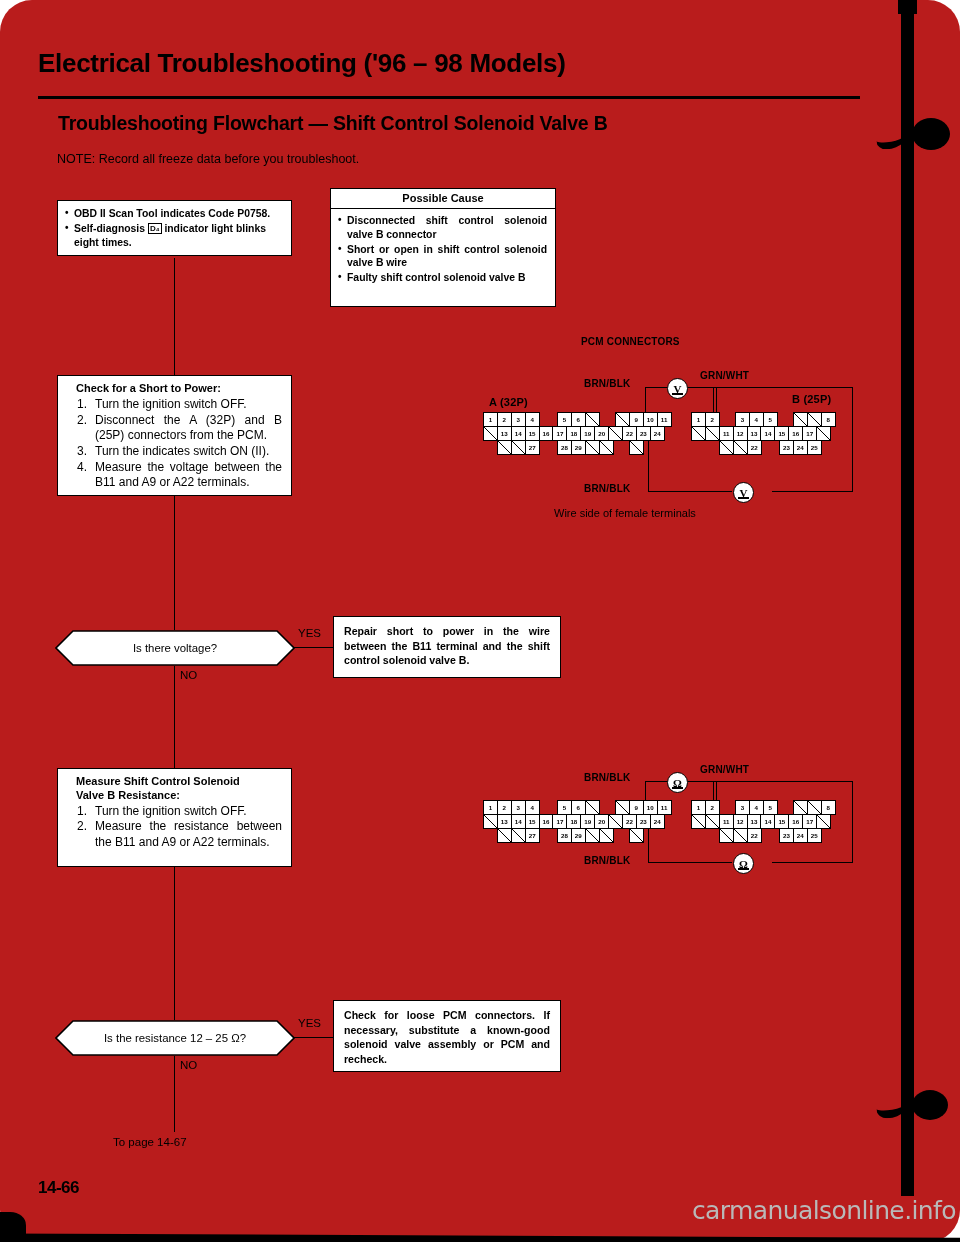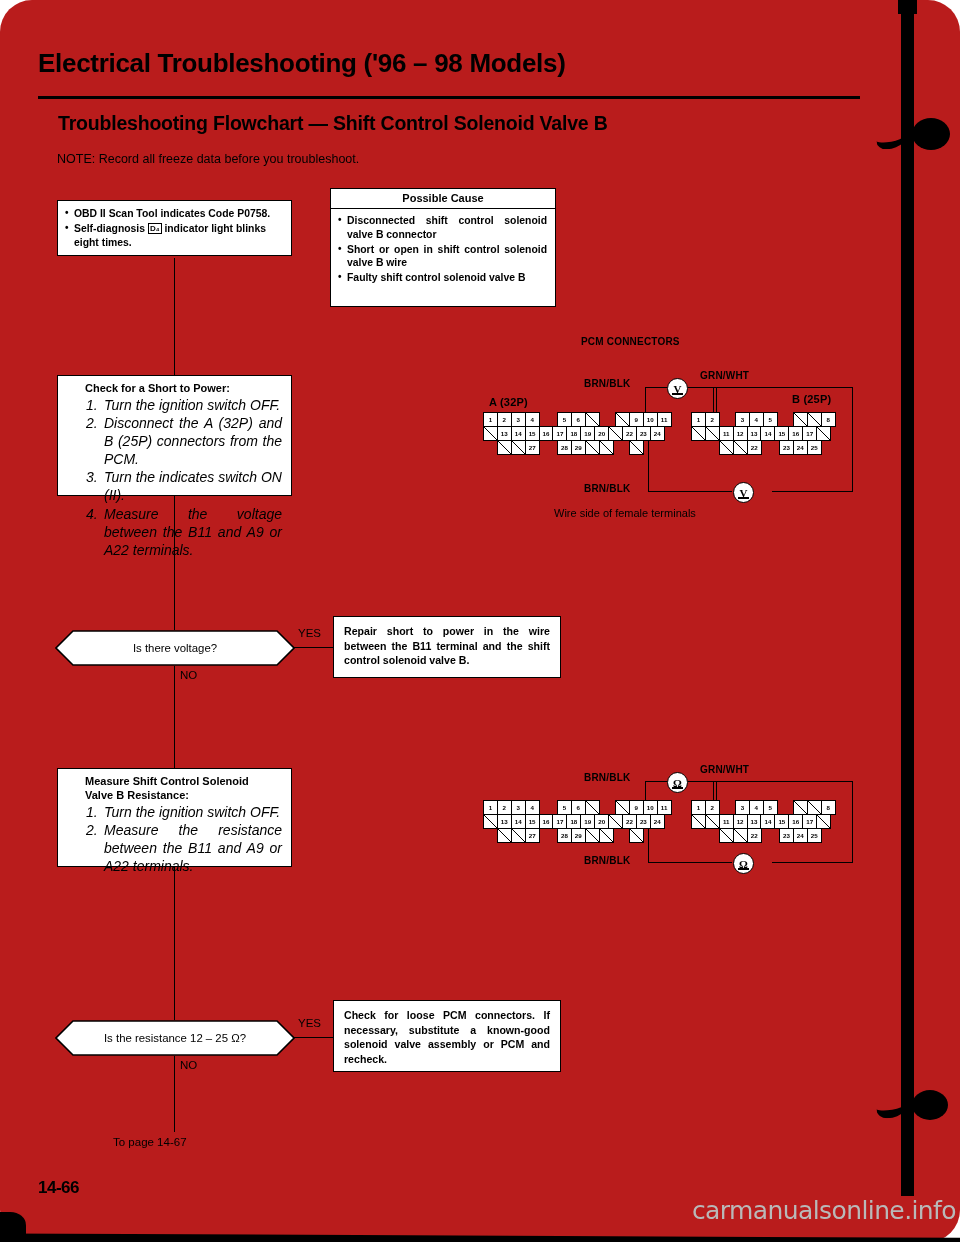--- a/index.html
+++ b/index.html
@@ -27,24 +27,24 @@
 
   
   .box{position:absolute;border:1.4px solid #000;background:#fff;box-sizing:border-box;}
   .hdr{border-bottom:1.4px solid #000;text-align:center;font-weight:bold;font-size:11px;padding:3px 0 4px;}
   ul.bul{margin:0;padding:5px 8px 4px 16px;list-style:none;}
   ul.bul li{position:relative;font-size:10.4px;font-weight:bold;line-height:1.33;margin-bottom:1px;
             text-align:justify;}
   ul.bul li:before{content:"\2022";position:absolute;left:-9px;top:-1px;font-size:10px;}
 
   
-  .proc{padding:6px 9px 6px 27px;}
+  .proc{padding:6px 9px 6px 18px;}
   .proc .ttl{font-size:11px;font-weight:bold;line-height:1.25;margin-bottom:1px;}
   .proc ol{margin:0;padding:0;list-style:none;counter-reset:st;}
-  .proc ol li{position:relative;padding-left:19px;font-size:14px;line-height:1.28;margin-bottom:0.5px;font-style:italic;}
+  .proc ol li{position:relative;padding-left:19px;font-size:12px;line-height:1.28;margin-bottom:0.5px;}
   .proc ol li:before{counter-increment:st;content:counter(st) ".";position:absolute;left:1px;top:0;}
   .proc ol li.just{text-align:justify;}
 
   
   .act{padding:7px 10px;}
   .act p{margin:0;font-size:10.6px;font-weight:bold;line-height:1.38;text-align:justify;}
 
   
   .vline{position:absolute;width:1.4px;background:#000;}
   .hline{position:absolute;height:1.4px;background:#000;}

